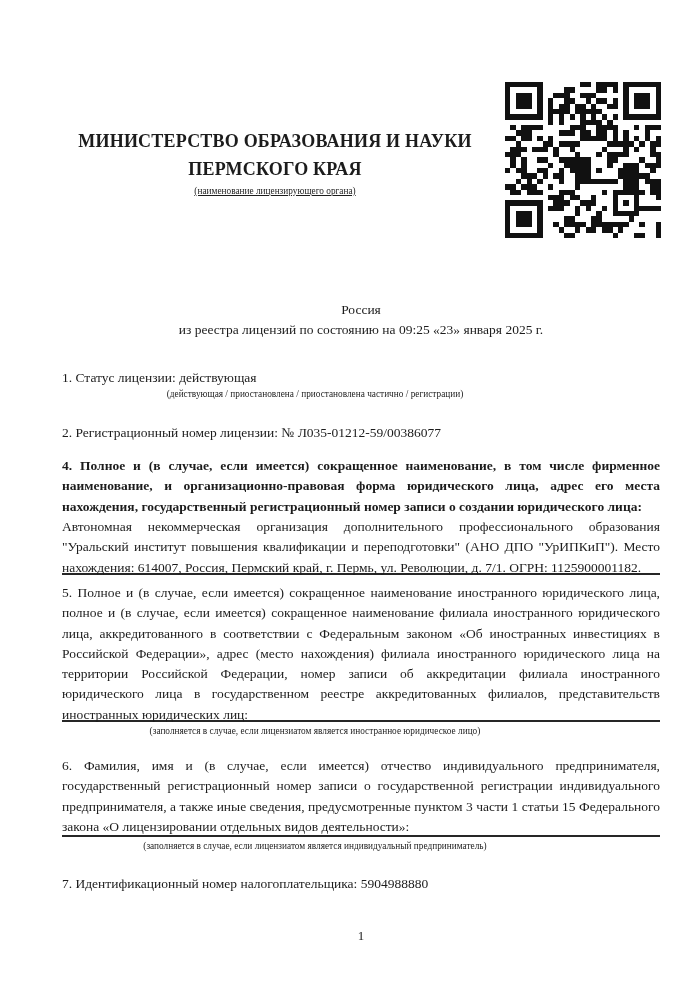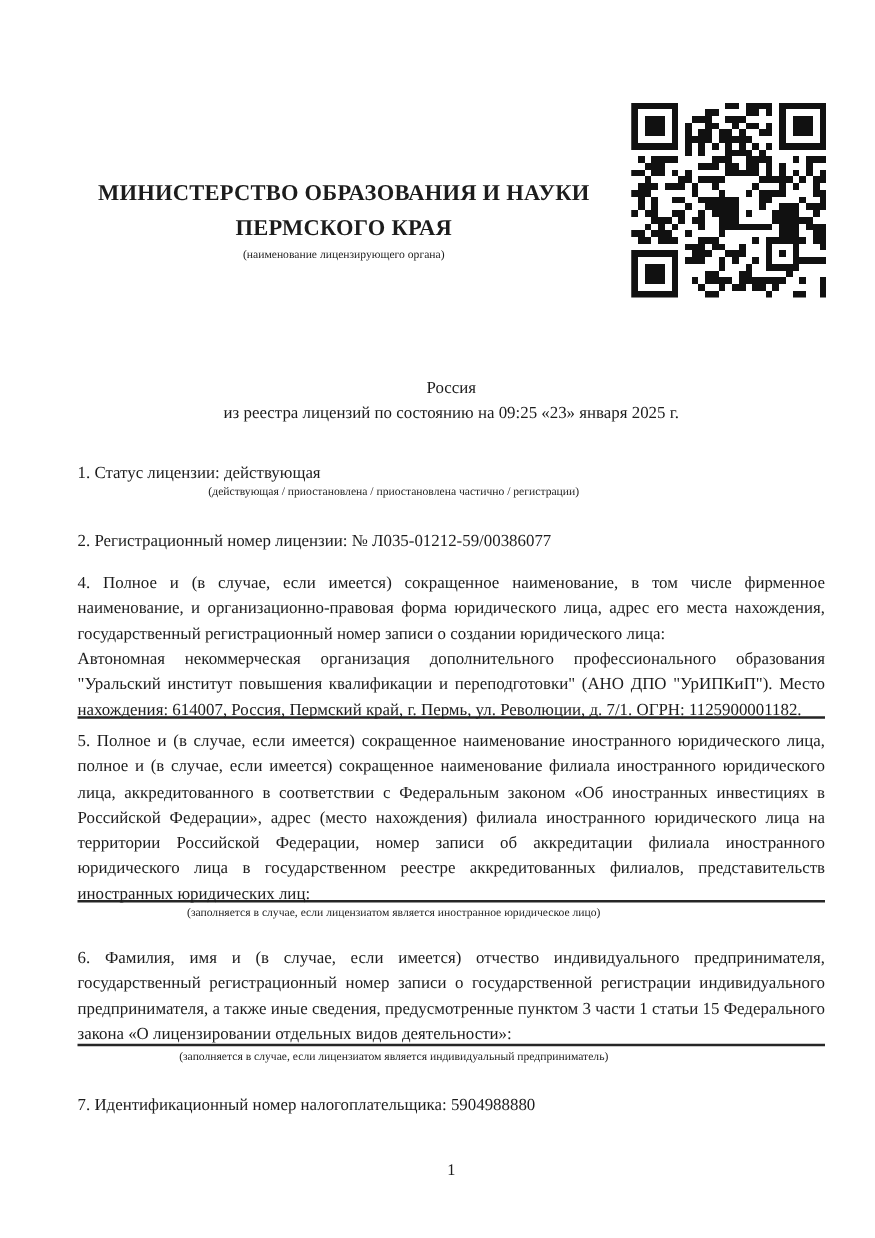--- a/index.html
+++ b/index.html
@@ -12,34 +12,35 @@
     font-family: "Liberation Serif", "DejaVu Serif", serif;
     font-size: 13.5px;
     line-height: 20.3px;
     overflow: hidden;
   }
 
   
   .ministry {
     position: absolute;
     left: 62px;
-    top: 140px;
+    top: 127px;
     width: 426px;
     text-align: center;
   }
   .ministry-line {
     font-weight: bold;
     font-size: 18px;
     line-height: 28px;
     letter-spacing: 0.2px;
   }
   .ministry-caption {
     margin-top: 2px;
     font-size: 9.3px;
     line-height: 13px;
+    text-decoration: underline;
   }
   .qr {
     position: absolute;
     left: 505px;
     top: 82px;
     width: 156px;
     height: 156px;
   }
 
   
@@ -69,21 +70,21 @@
     height: 0;
     border-top: 2px solid #262626;
   }
   .rule.r4 { margin-top: -5px; }
   .rule.r5 { margin-top: -5px; }
   .rule.r6 { margin-top: -2px; }
 
   .mt-item1 { margin-top: 27px; }
   .mt-item2 { margin-top: 22px; }
   .mt-item3 { margin-top: 12px; }
-  .mt-item4 { margin-top: 13px; }
+  .mt-item4 { margin-top: 13px; font-weight: bold; }
   .mt-item5 { margin-top: 8px; }
   .mt-item6 { margin-top: 18px; }
   .mt-item7 { margin-top: 21px; }
 
   .page-number {
     position: absolute;
     left: 62px;
     top: 926px;
     width: 598px;
     text-align: center;

